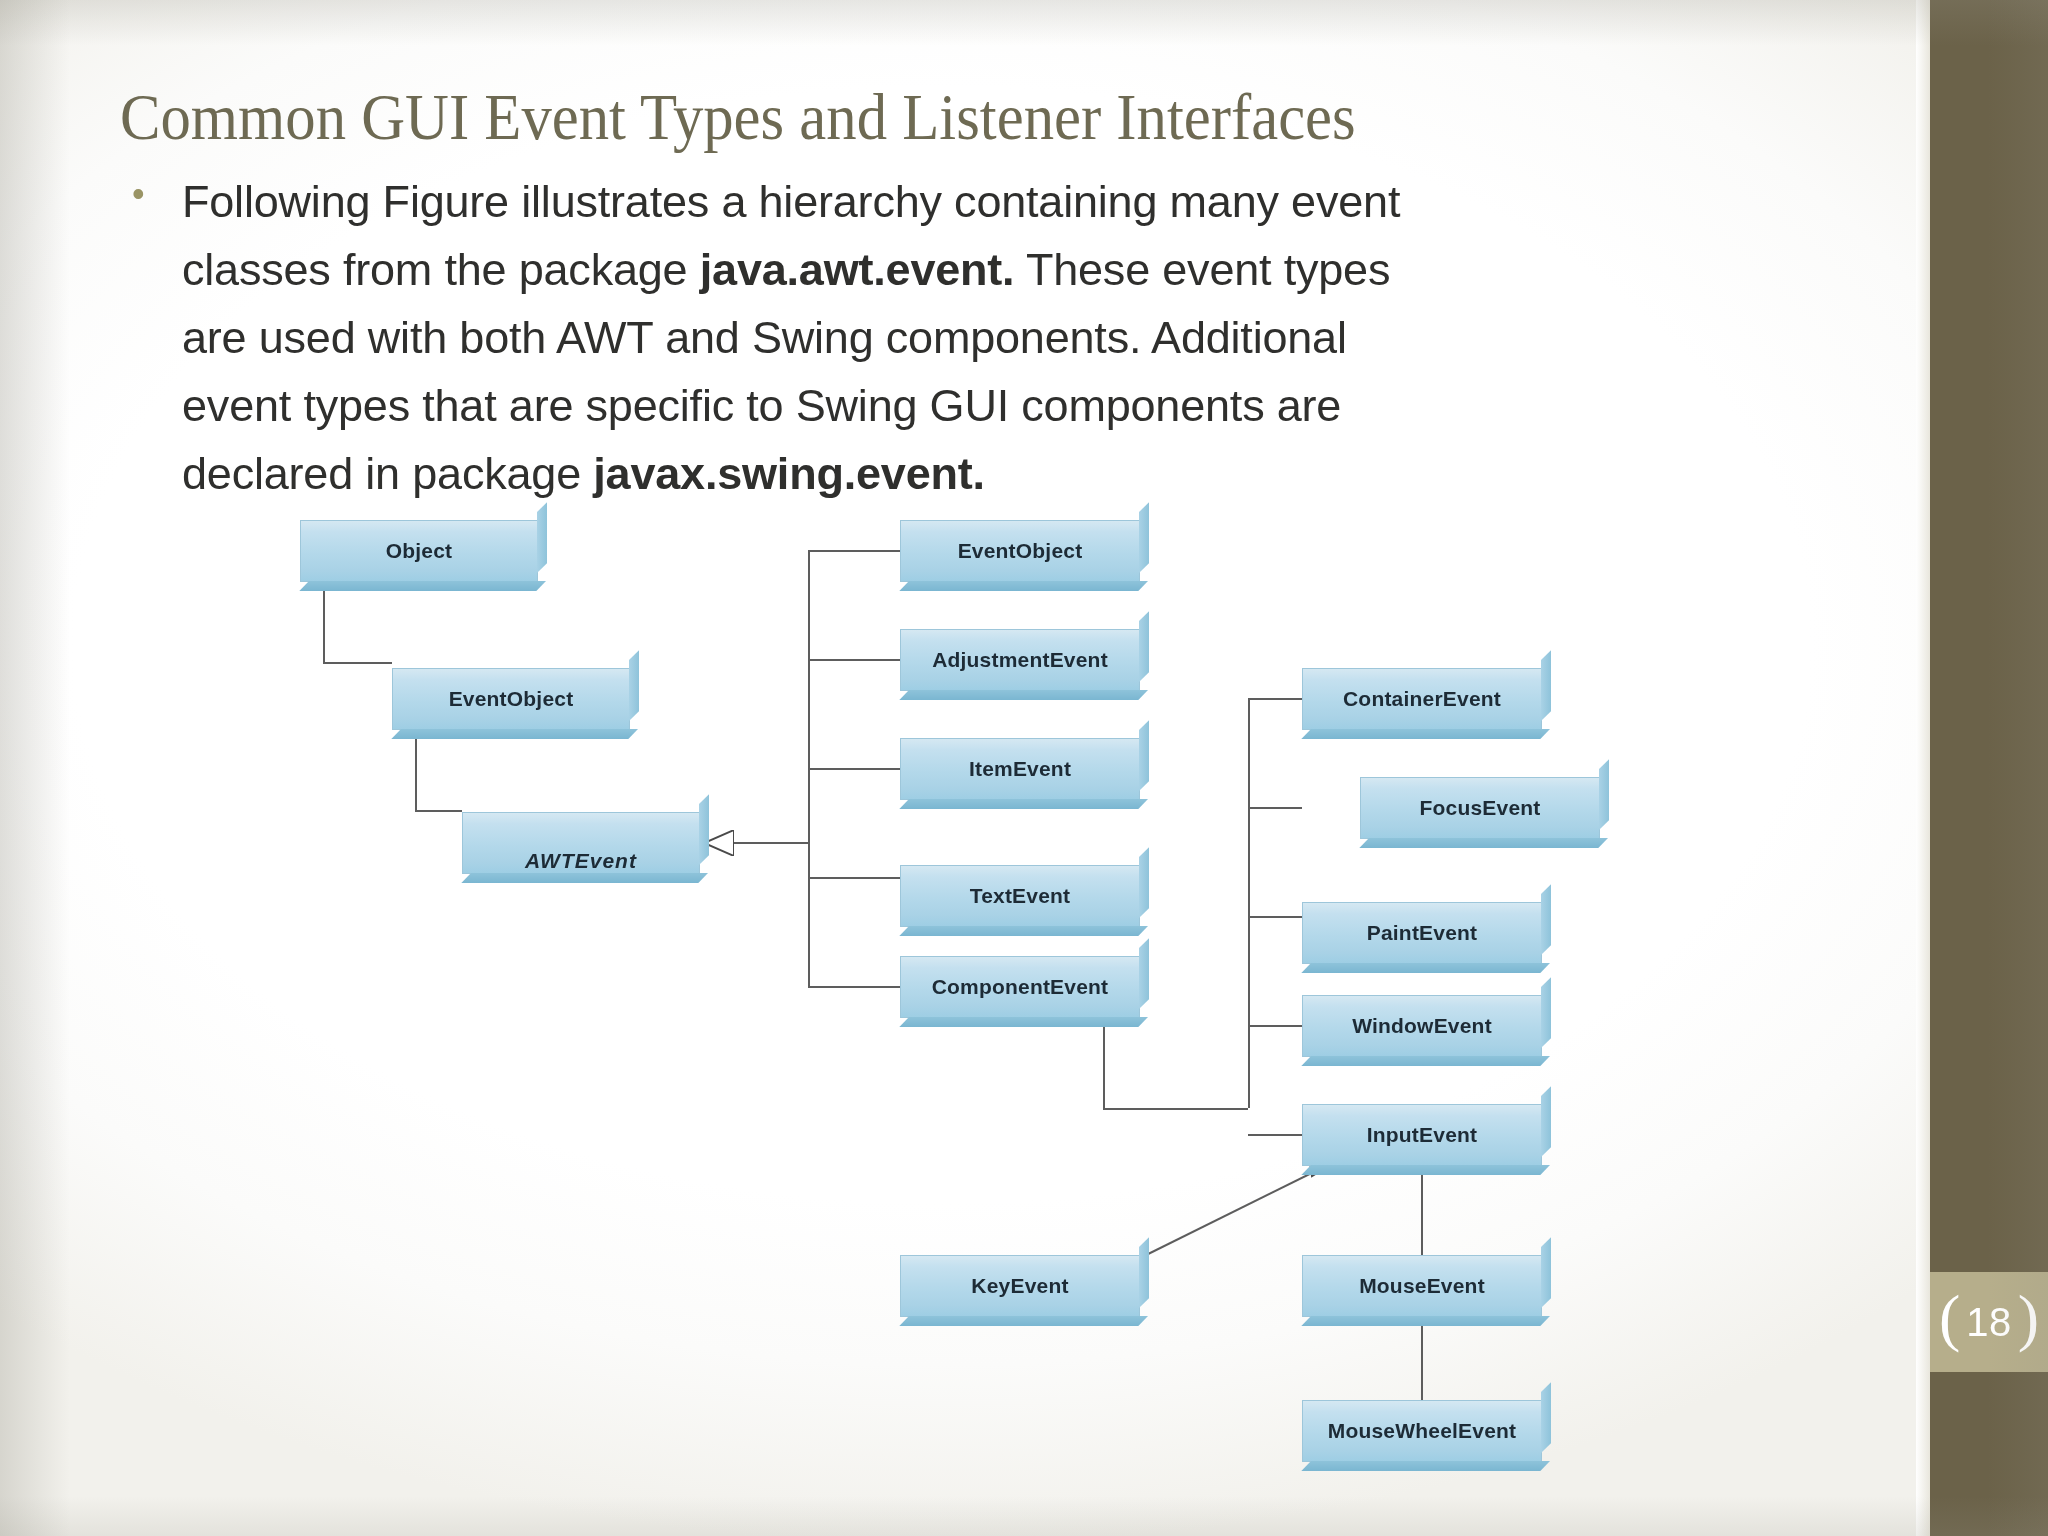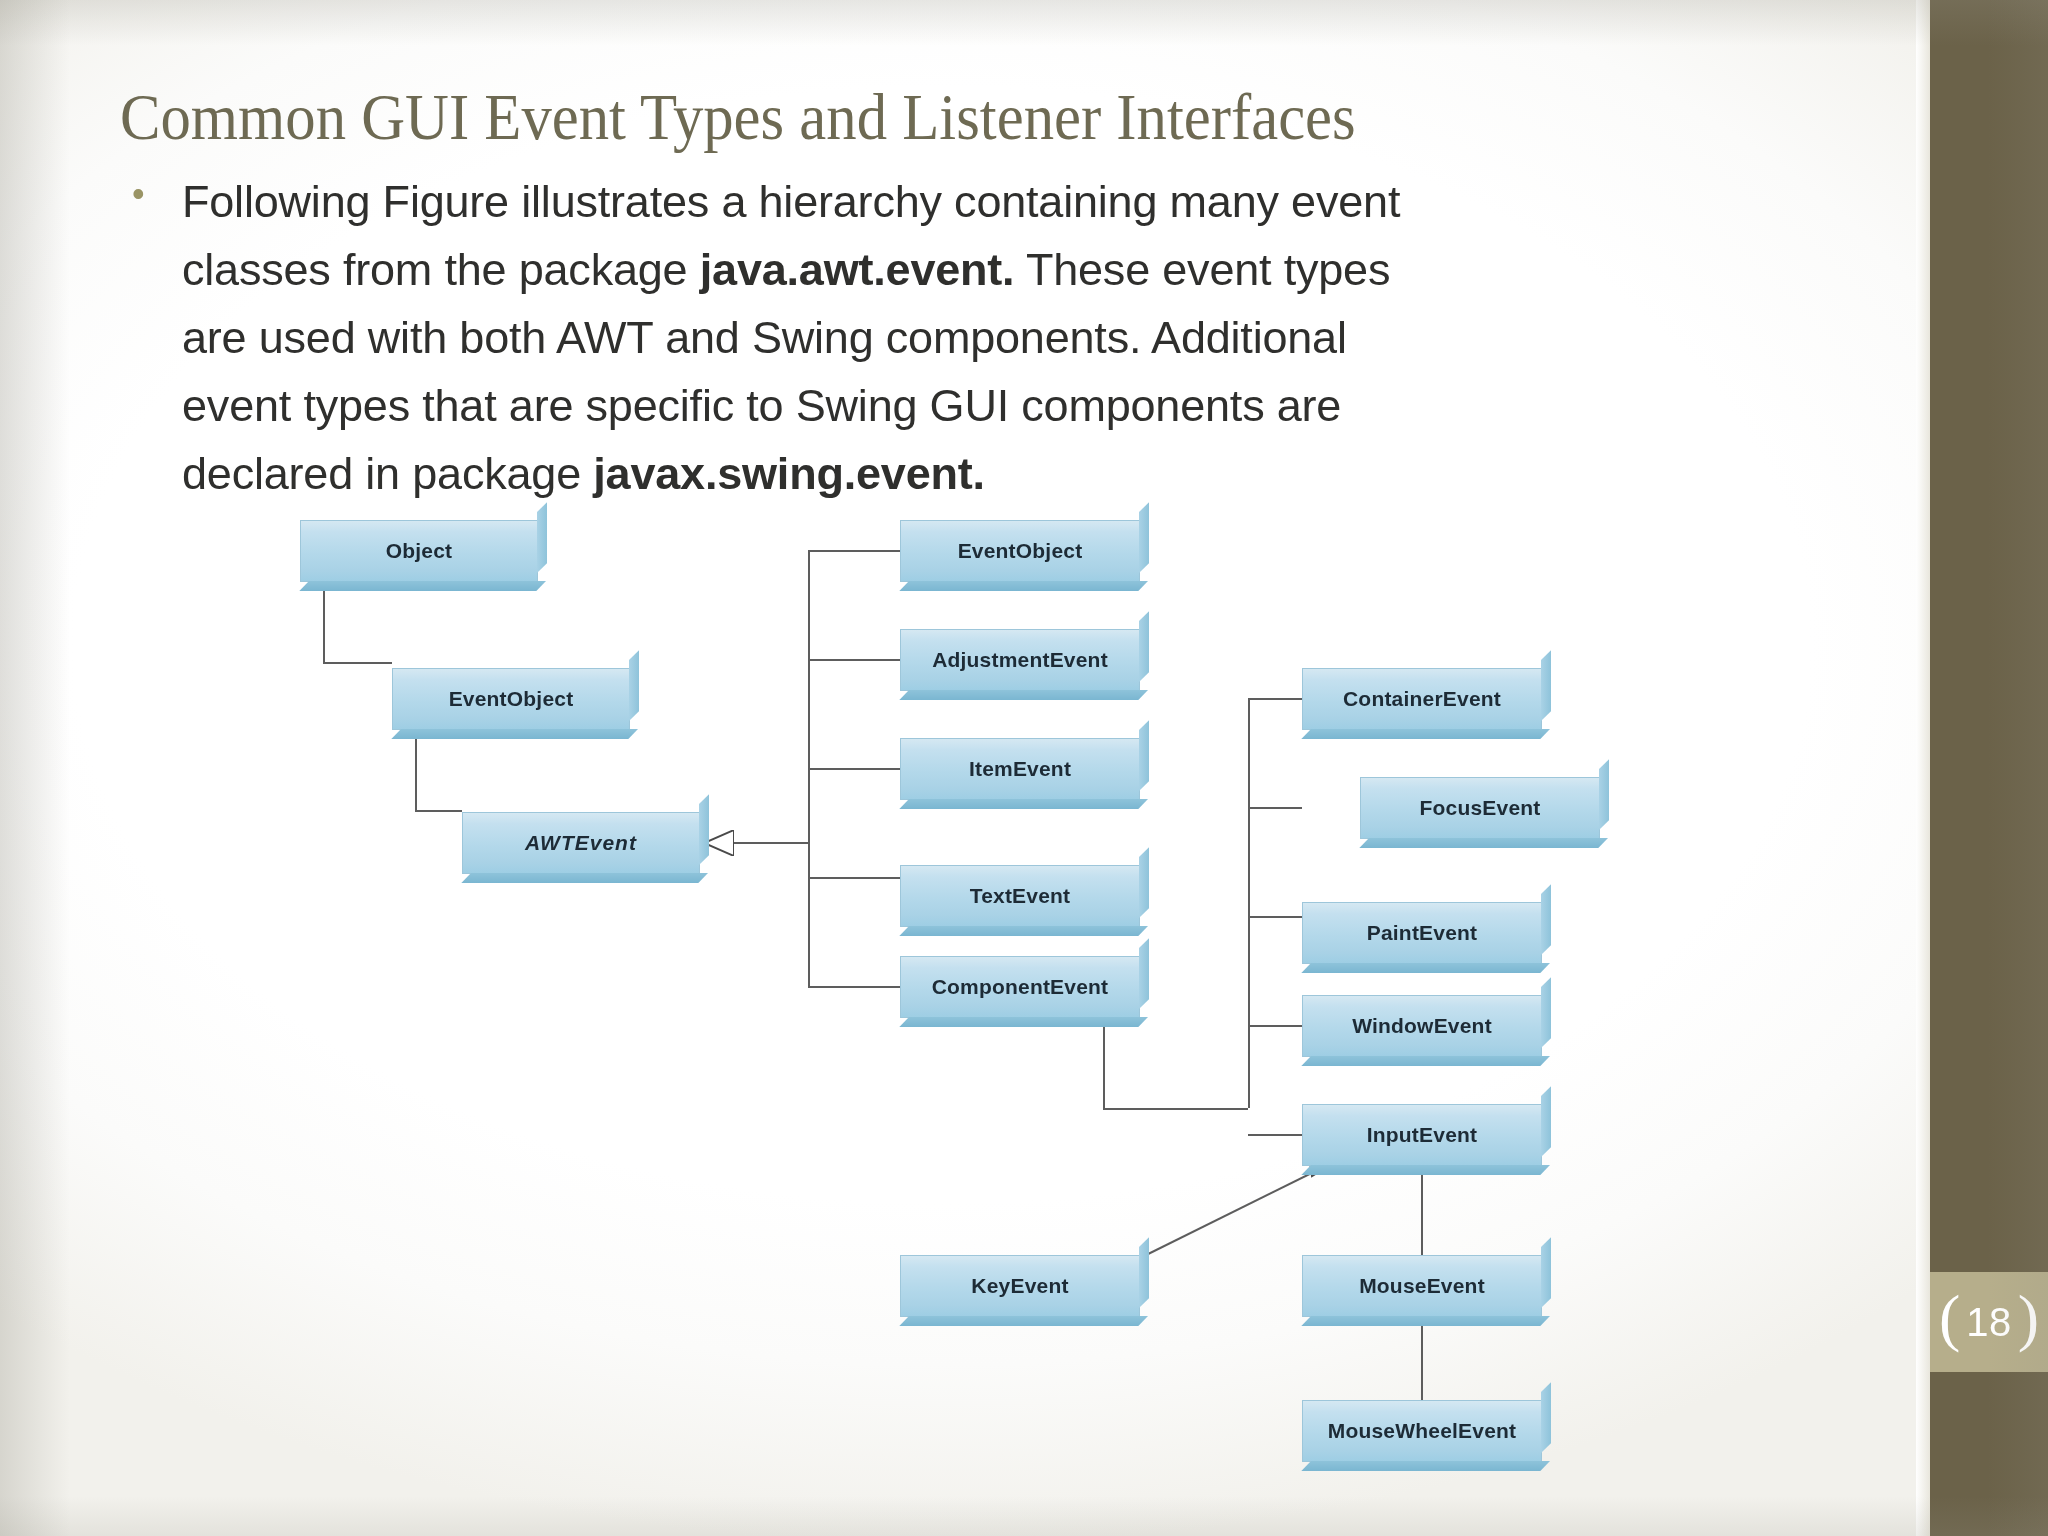--- a/index.html
+++ b/index.html
@@ -104,21 +104,21 @@
     transform:skewX(-44deg);
     transform-origin:top left;
   }
   .nodebox::before{
     content:"";position:absolute;top:-9px;bottom:8px;right:-10px;width:10px;
     background:linear-gradient(to right,#a9d2e6,#8ec3da);
     transform:skewY(-44deg);
     transform-origin:top left;
   }
   .nodebox .lbl{position:relative;z-index:2;}
-  .nodebox.italic{font-style:italic;}
+  .nodebox.italic{font-style:italic;align-items:flex-end;}
   .nodebox.italic .lbl{letter-spacing:1px;}
 
   
   .hline{position:absolute;height:2px;background:#5d5d5d;z-index:1;}
   .vline{position:absolute;width:2px;background:#5d5d5d;z-index:1;}
 </style>
 </head>
 <body>
 
 <div id="slide">

